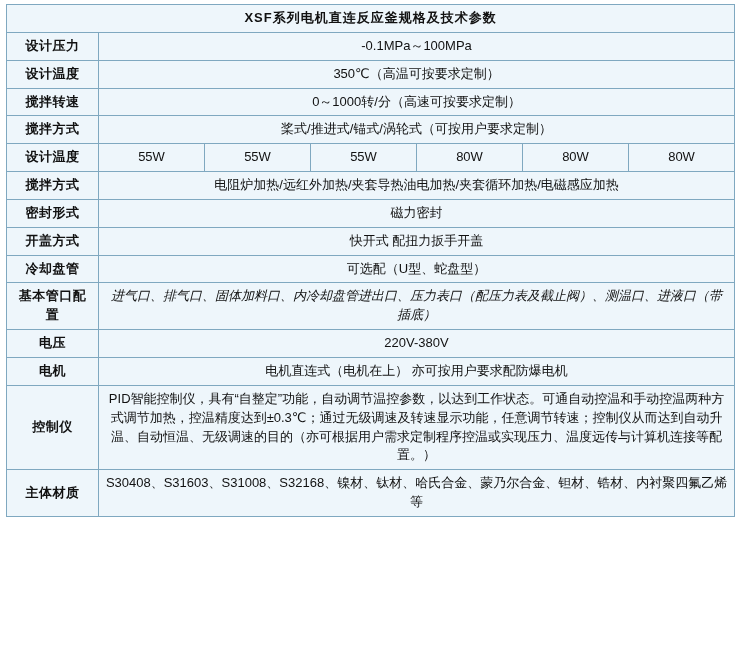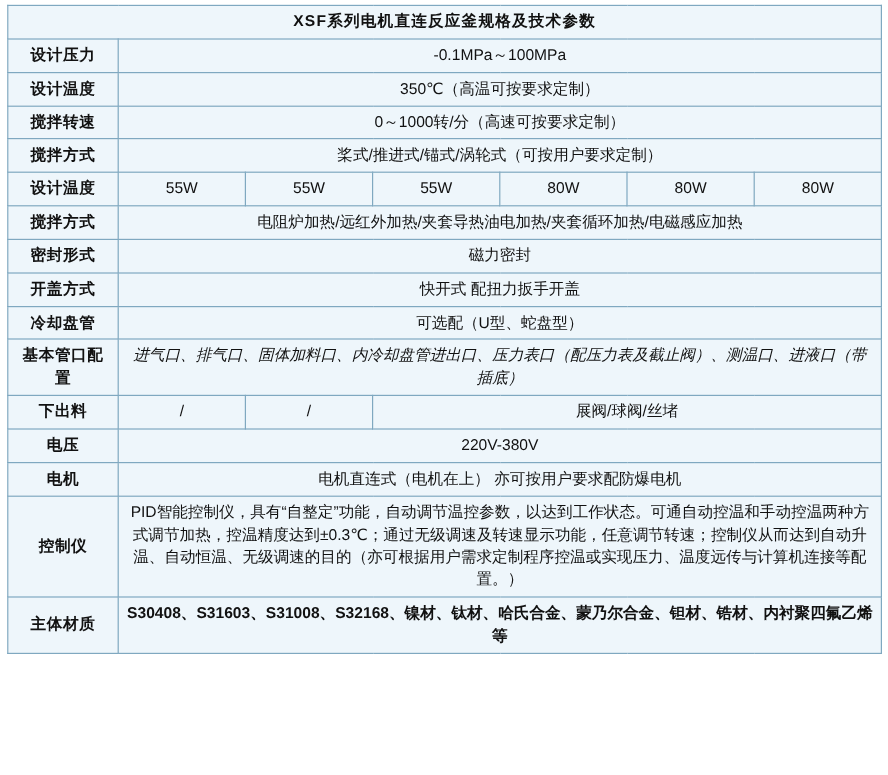--- a/index.html
+++ b/index.html
@@ -66,21 +66,20 @@
     text-align: left;
     padding: 8px 10px 8px 10px;
     line-height: 1.75;
     font-size: 13px;
   }
   td.mat {
     text-align: left;
     padding: 8px 10px 8px 10px;
     line-height: 1.75;
     font-size: 13px;
-    font-weight: bold;
   }
 </style>
 </head>
 <body>
 
 <div class="sheet">
   <table class="spec">
     <colgroup>
       <col style="width:92px">
       <col style="width:106px">
@@ -143,26 +142,20 @@
       <tr>
         <td class="rowhead">冷却盘管</td>
         <td class="small-pad" colspan="6">可选配（U型、蛇盘型）</td>
       </tr>
 
       <tr>
         <td class="rowhead">基本管口配置</td>
         <td class="left" colspan="6">进气口、排气口、固体加料口、内冷却盘管进出口、压力表口（配压力表及截止阀）、测温口、进液口（带插底）</td>
       </tr>
 
-      <tr>
-        <td class="rowhead">下出料</td>
-        <td>/</td>
-        <td>/</td>
-        <td colspan="4">展阀/球阀/丝堵</td>
-      </tr>
 
       <tr>
         <td class="rowhead">电压</td>
         <td class="small-pad" colspan="6">220V-380V</td>
       </tr>
 
       <tr>
         <td class="rowhead">电机</td>
         <td class="small-pad" colspan="6">电机直连式（电机在上） 亦可按用户要求配防爆电机</td>
       </tr>

